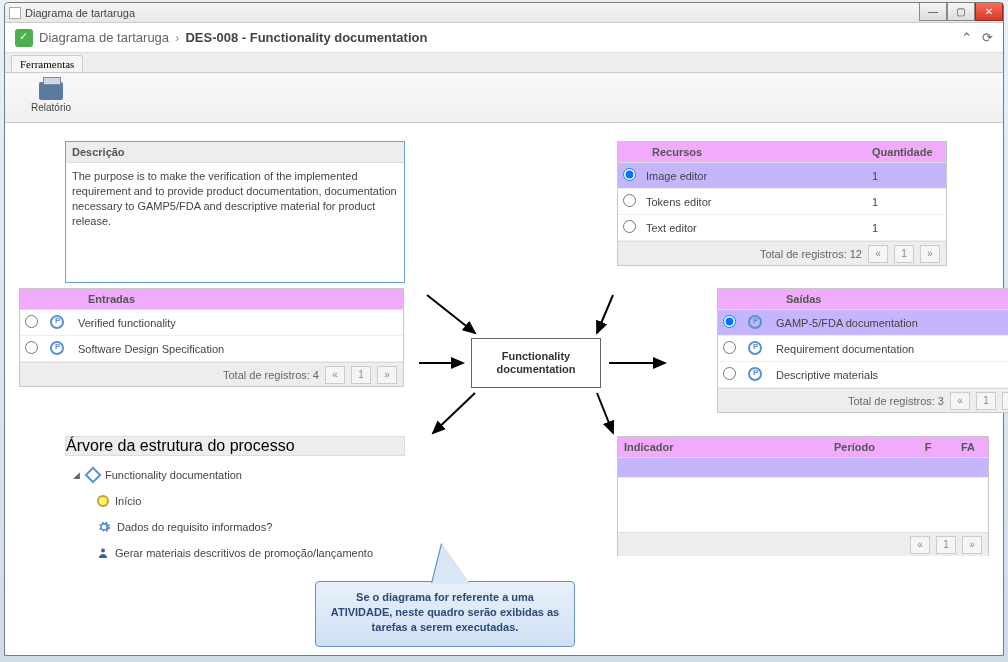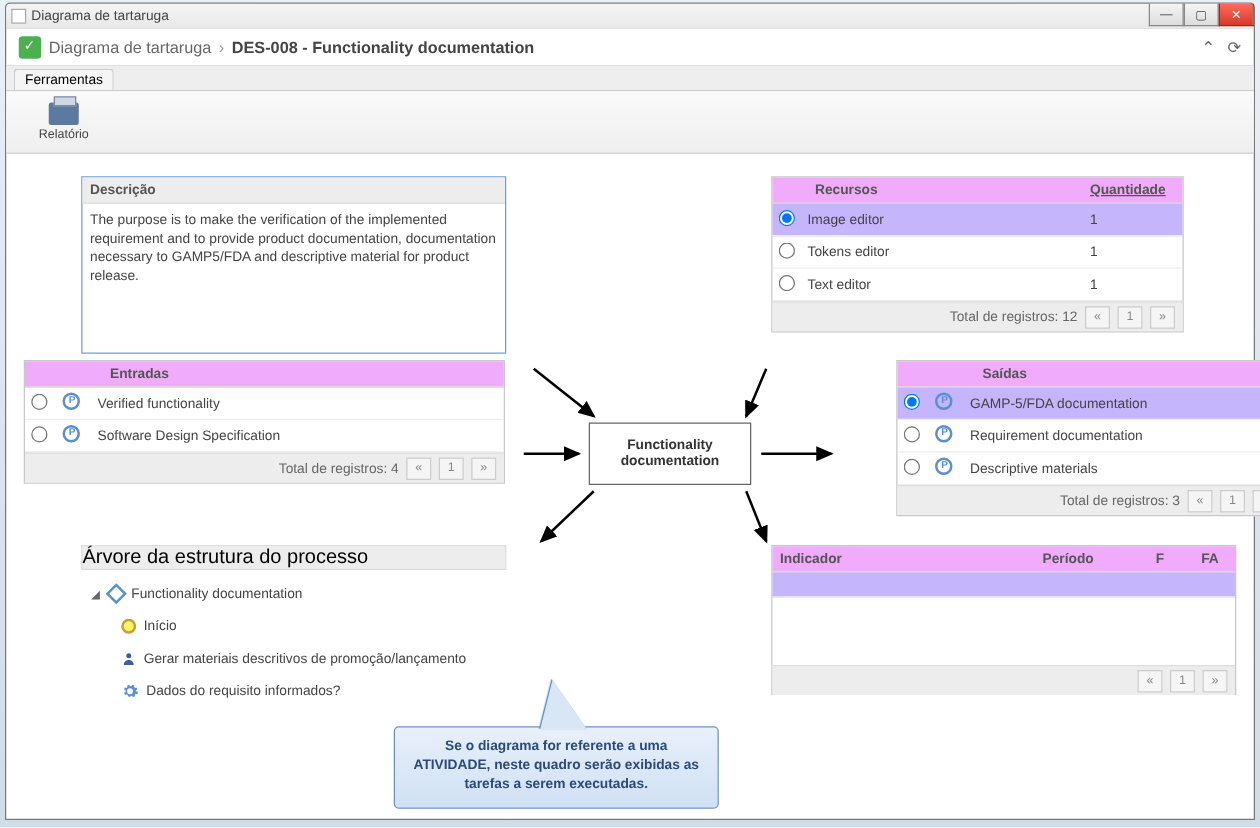--- a/index.html
+++ b/index.html
@@ -11,21 +11,21 @@
   .winbtn { width: 28px; height: 18px; border: 1px solid #888; border-top: none; background: linear-gradient(#f5f5f5,#ddd); font-size: 10px; display: flex; align-items: center; justify-content: center; }
   .winbtn.close { background: linear-gradient(#ff6b5b,#d43a2a); color: #fff; border-color: #a02818; }
   .breadcrumb { height: 30px; display: flex; align-items: center; padding: 0 10px; font-size: 13px; border-bottom: 1px solid #ddd; }
   .breadcrumb .app-icon { width: 18px; height: 18px; background: #4caf50; border-radius: 3px; margin-right: 6px; position: relative; }
   .breadcrumb .app-icon::after { content:'✓'; color:#fff; font-size:11px; position:absolute; top:1px; left:4px; }
   .breadcrumb .link { color: #666; }
   .breadcrumb .sep { margin: 0 6px; color: #999; }
   .breadcrumb .title { font-weight: bold; color: #444; }
   .bc-right { margin-left: auto; display: flex; gap: 10px; color: #666; }
   .tabbar { height: 20px; background: #eee; border-bottom: 1px solid #ccc; display: flex; align-items: flex-end; padding-left: 6px; }
-  .tab { font-size: 11px; background: #f5f5f5; border: 1px solid #ccc; border-bottom: none; padding: 2px 8px; border-radius: 3px 3px 0 0; }
+  .tab { font-size: 11px; background: #f5f5f5; border: 1px solid #ccc; border-bottom: none; padding: 2px 8px; border-radius: 3px 3px 0 0; font-family: Liberation Serif, serif; }
   .toolbar { height: 50px; background: linear-gradient(#fafafa,#efefef); border-bottom: 1px solid #ccc; display: flex; align-items: center; padding: 4px 26px; }
   .toolbtn { text-align: center; font-size: 10px; color: #444; cursor: pointer; }
   .toolbtn .printer { width: 24px; height: 18px; background: #5a7aa0; border-radius: 2px; margin: 0 auto 2px; position: relative; }
   .toolbtn .printer::before { content:''; position:absolute; top:-5px; left:4px; width:16px; height:6px; background:#ccd8e8; border:1px solid #889; }
   .canvas { position: relative; width: 100%; height: 530px; }
   .panel { position: absolute; border: 1px solid #c8c8c8; background: #fff; font-size: 11px; }
   .panel .hdr { background: #ededed; padding: 4px 6px; font-weight: bold; border-bottom: 1px solid #ddd; color: #555; font-size: 11px; }
   .desc-panel { top: 18px; left: 60px; width: 340px; height: 142px; border-color: #6ea0d8; }
   .desc-panel .body { padding: 6px; font-size: 11px; color: #444; line-height: 1.35; }
   .grid-panel .cols { display:flex; background:#f0abfc; border-bottom:1px solid #ddd; }
@@ -106,21 +106,21 @@
 
     <div class="panel desc-panel">
       <div class="hdr">Descrição</div>
       <div class="body">The purpose is to make the verification of the implemented requirement and to provide product documentation, documentation necessary to GAMP5/FDA and descriptive material for product release.</div>
     </div>
 
     <div class="panel grid-panel recursos">
       <div class="cols">
         <div class="colh" style="width:28px;"></div>
         <div class="colh" style="flex:1;">Recursos</div>
-        <div class="colh" style="width:80px;text-decoration:underline;">Quantidade</div>
+        <div class="colh" style="width:80px;">Quantidade</div>
       </div>
       <div class="row sel">
         <div class="radio"><input type="radio" checked="" style=""></div>
         <div class="txt">Image editor</div>
         <div class="qty">1</div>
       </div>
       <div class="row">
         <div class="radio"><input type="radio" style=""></div>
         <div class="txt">Tokens editor</div>
         <div class="qty">1</div>
@@ -229,32 +229,32 @@
         <div class="tree-row lvl1">
           <span class="caret">◢</span>
           <span class="diamond"></span>
           <span>Functionality documentation</span>
         </div>
         <div class="tree-row lvl2">
           <span class="circle-y"></span>
           <span>Início</span>
         </div>
         <div class="tree-row lvl2">
+          <svg class="gear-b" viewBox="0 0 24 24">
+              <path fill="#5a8fd0" d="M12 8a4 4 0 100 8 4 4 0 000-8zm9 4l2 1-1 3-2-.5a8 8 0 01-1.5 1.5l.5 2-3 1-1-2a8 8 0 01-2 0l-1 2-3-1 .5-2A8 8 0 017 16.5L5 17l-1-3 2-1a8 8 0 010-2l-2-1 1-3 2 .5A8 8 0 018.5 6L8 4l3-1 1 2a8 8 0 012 0l1-2 3 1-.5 2A8 8 0 0119 7.5l2-.5 1 3-2 1a8 8 0 010 2z"></path>
+            </svg>
+          <span>Dados do requisito informados?</span>
+        </div>
+        <div class="tree-row lvl2">
           <svg class="person-b" viewBox="0 0 24 24">
               <circle cx="12" cy="7" r="4" fill="#3a5f9f"></circle>
               <path d="M4 22c0-5 4-8 8-8s8 3 8 8" fill="#3a5f9f"></path>
             </svg>
           <span>Gerar materiais descritivos de promoção/lançamento</span>
         </div>
-        <div class="tree-row lvl2">
-          <svg class="gear-b" viewBox="0 0 24 24">
-              <path fill="#5a8fd0" d="M12 8a4 4 0 100 8 4 4 0 000-8zm9 4l2 1-1 3-2-.5a8 8 0 01-1.5 1.5l.5 2-3 1-1-2a8 8 0 01-2 0l-1 2-3-1 .5-2A8 8 0 017 16.5L5 17l-1-3 2-1a8 8 0 010-2l-2-1 1-3 2 .5A8 8 0 018.5 6L8 4l3-1 1 2a8 8 0 012 0l1-2 3 1-.5 2A8 8 0 0119 7.5l2-.5 1 3-2 1a8 8 0 010 2z"></path>
-            </svg>
-          <span>Dados do requisito informados?</span>
-        </div>
       </div>
     </div>
 
     <div class="callout">
       <div class="tail"></div>
       <span>Se o diagrama for referente a uma ATIVIDADE, neste quadro serão exibidas as tarefas a serem executadas.</span>
     </div>
 
   </div>
 </div>

